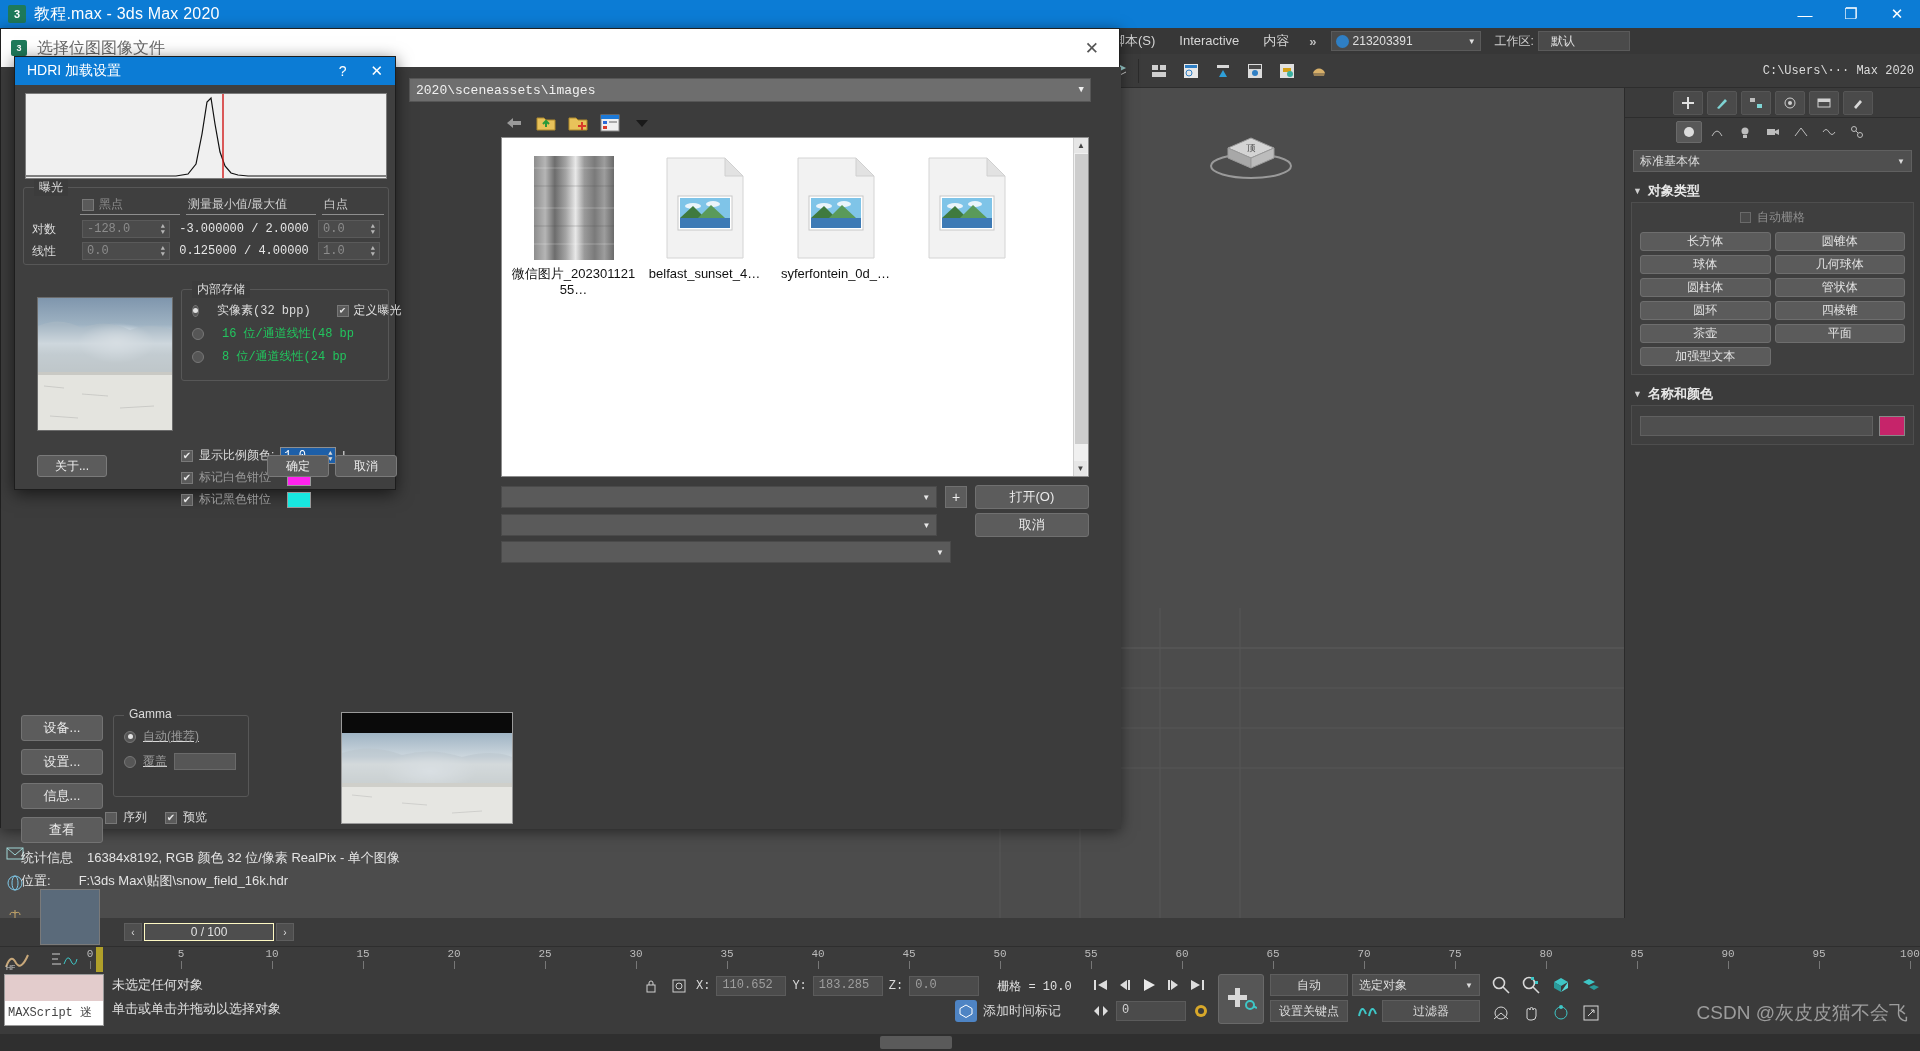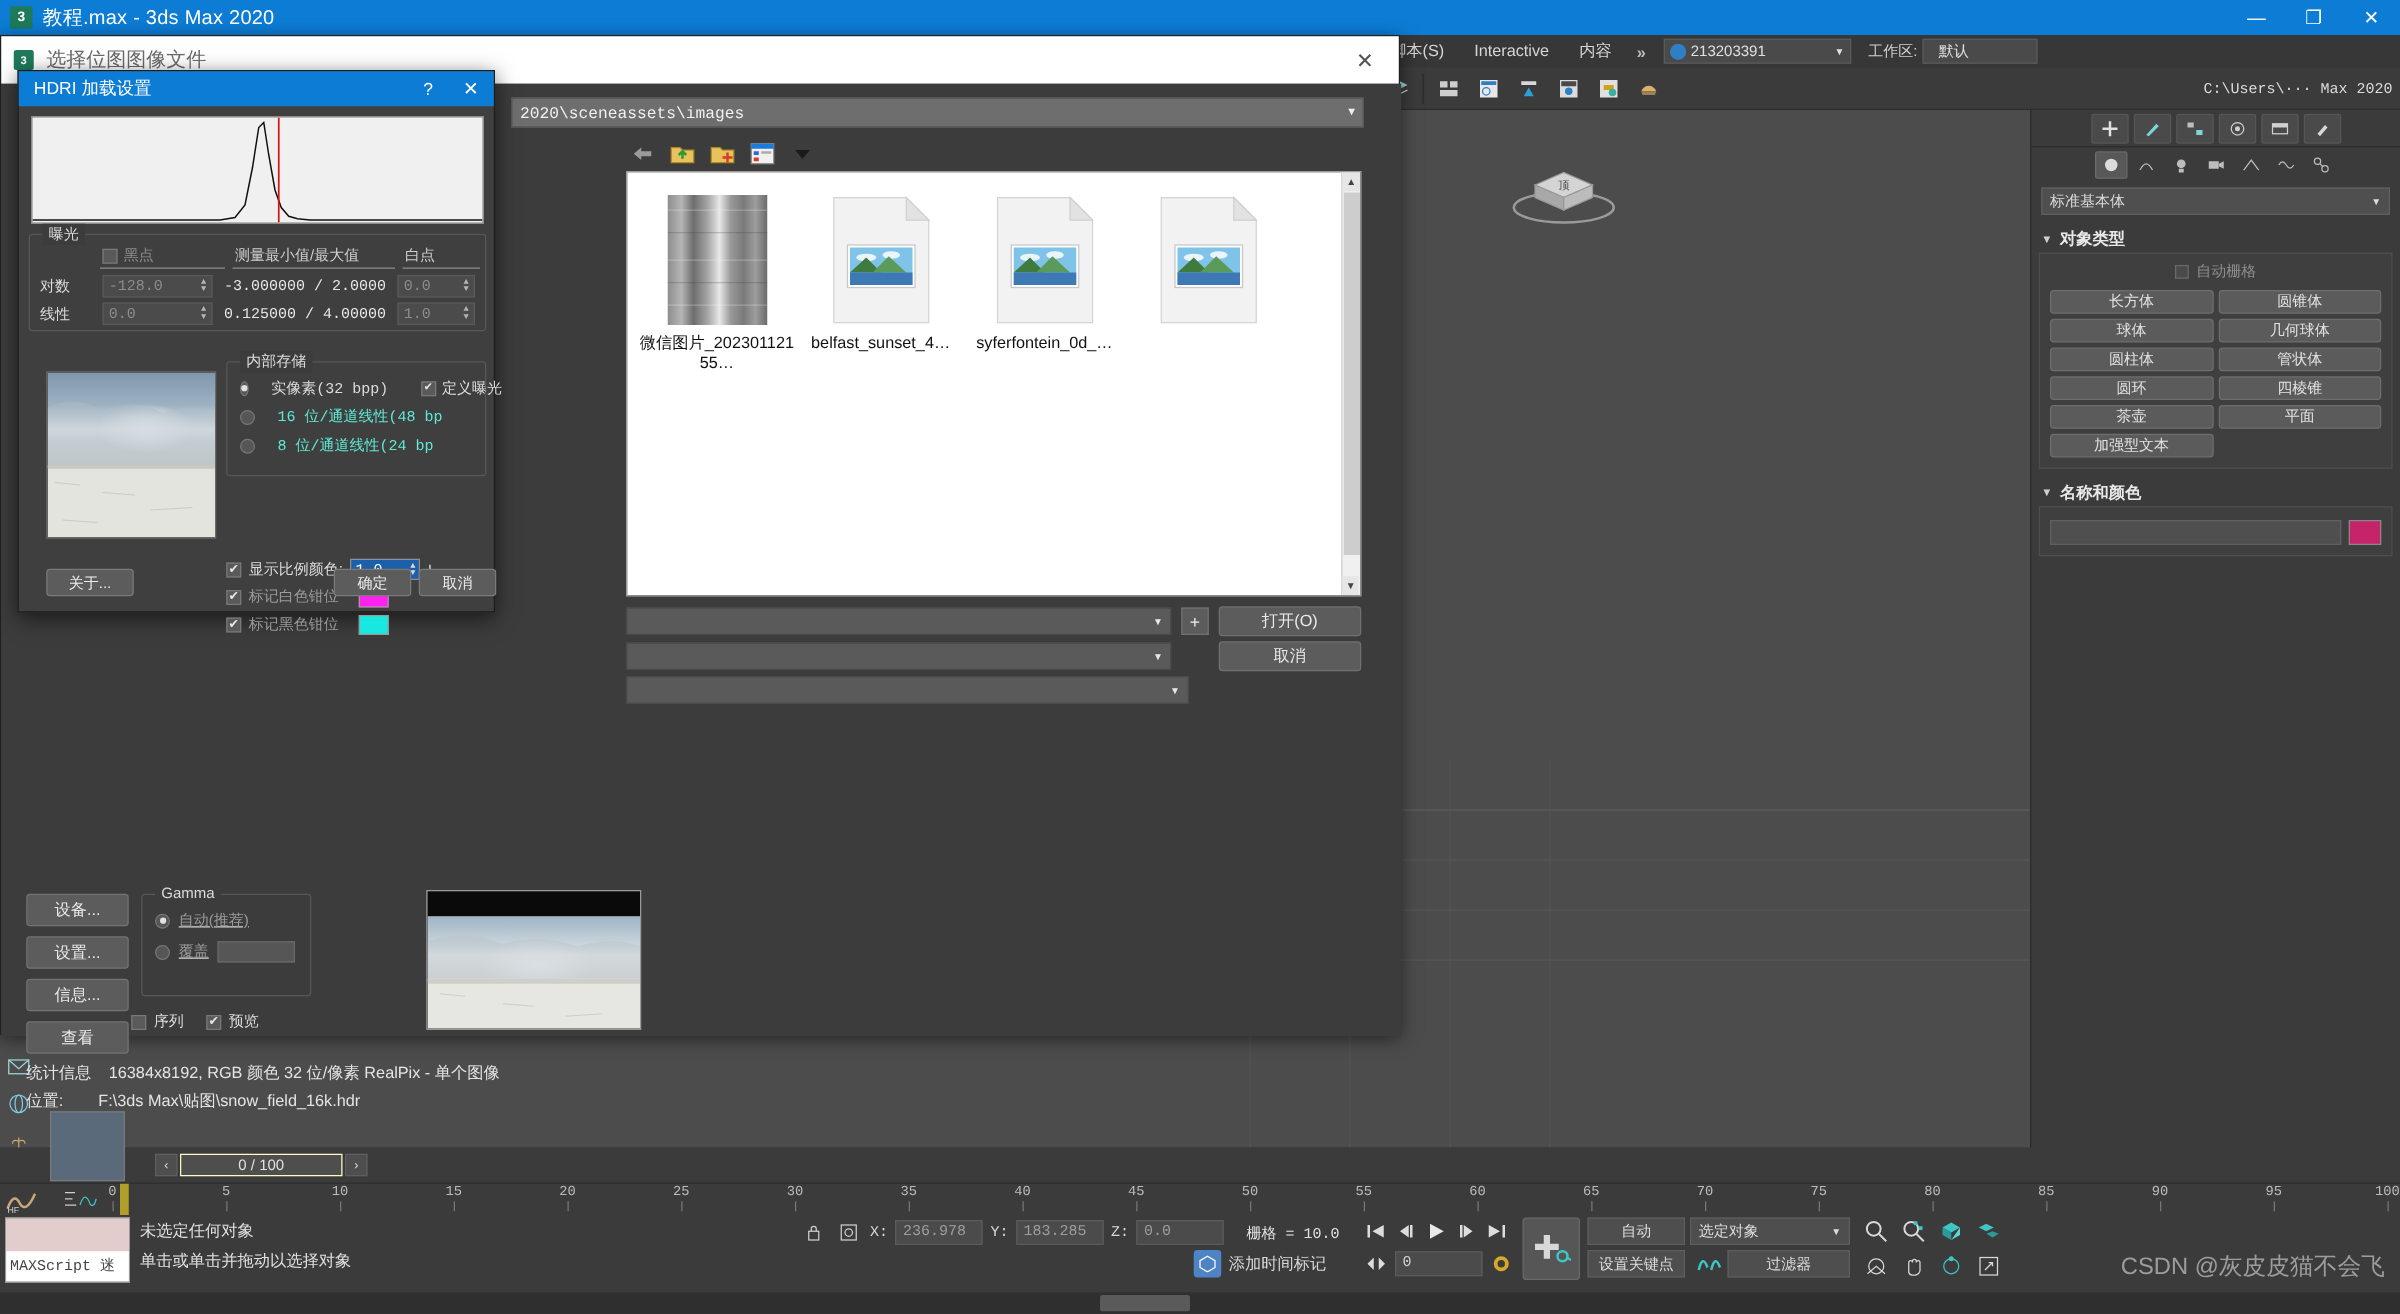--- a/index.html
+++ b/index.html
@@ -258,21 +258,21 @@
   .emeas{font-size:12px;color:#e6e6e6;font-family:"Liberation Mono",monospace;
     white-space:nowrap;}
   .hdr-underline{position:absolute;height:1px;background:#8e8e8e;}
   .colhdr{position:absolute;font-size:12px;color:#cfcfcf;}
   .colhdr.dim{color:#8d8d8d;}
   #prev-img{position:absolute;left:22px;top:240px;width:136px;height:134px;
     border:1px solid #6b6b6b;overflow:hidden;}
   #store-group{left:166px;top:232px;width:208px;height:92px;}
   .srow{display:flex;align-items:center;gap:18px;font-size:12px;color:#dcdcdc;
     font-family:"Liberation Mono",monospace;margin-bottom:6px;white-space:nowrap;}
-  .srow.dim{color:#5eead4;}
+  .srow.dim{color:#22c55e;}
   #scale-rows{position:absolute;left:166px;top:390px;width:216px;}
   .scrow{display:flex;align-items:center;gap:6px;font-size:12px;margin-bottom:5px;
     color:#dcdcdc;white-space:nowrap;}
   .scrow.dim{color:#9a9a9a;}
   .val-in{width:56px;height:17px;background:#1d5fa8;border:1px solid #8f8f8f;
     color:#fff;font-size:12px;padding:0 3px;font-family:"Liberation Mono",monospace;
     display:flex;align-items:center;}
   .val-in .arrows{margin-left:auto;font-size:7px;line-height:6px;color:#d7d7d7;}
   .sw{width:24px;height:16px;border:1px solid #9a9a9a;}
   #hdri-footer{position:absolute;left:0;bottom:0;width:382px;height:42px;}
@@ -654,21 +654,21 @@
             <path d="M5 7 V5 a2 2 0 0 1 4 0 V7" fill="none" stroke="#cfcfcf"></path>
           </svg>
         </span>
       <span class="nic">
           <svg width="16" height="16">
             <rect x="2" y="2" width="12" height="12" fill="none" stroke="#cfcfcf"></rect>
             <circle cx="8" cy="8" r="3" fill="none" stroke="#cfcfcf"></circle>
           </svg>
         </span>
       <span class="cf-label">X:</span>
-      <span class="cf">236.978</span>
+      <span class="cf">110.652</span>
       <span class="cf-label">Y:</span>
       <span class="cf">183.285</span>
       <span class="cf-label">Z:</span>
       <span class="cf">0.0</span>
       <span class="grid-txt">栅格 = 10.0</span>
     </div>
 
     <div class="addkey-wrap">
       <span class="addkey-ic">
           <svg width="14" height="14">

